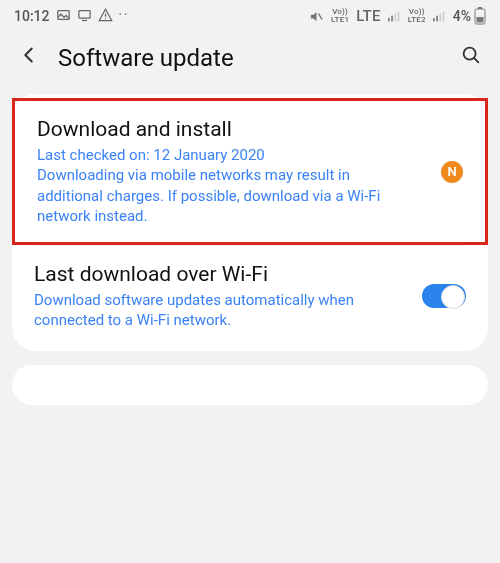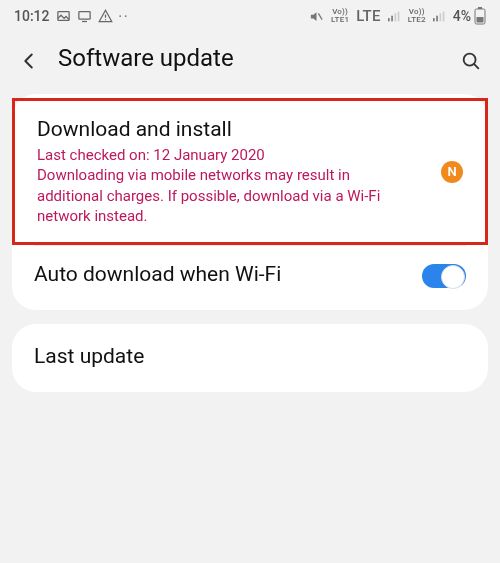--- a/index.html
+++ b/index.html
@@ -13,31 +13,31 @@
   }
   .statusbar {
     display: flex;
     align-items: center;
     height: 32px;
     padding: 0 14px;
     font-size: 14px;
     font-weight: 500;
     color: #555;
   }
-  .statusbar .left { display: flex; align-items: flex-end; gap: 6px; }
+  .statusbar .left { display: flex; align-items: flex-start; gap: 6px; }
   .statusbar .spacer { flex: 1; }
   .statusbar .right { display: flex; align-items: center; gap: 7px; font-size: 12px; color: #666; }
   .statusbar .icon { display: inline-flex; align-items: center; }
   .statusbar .tiny { font-size: 8px; line-height: 8px; letter-spacing: 0.2px; }
   .battery-wrap { display: flex; align-items: center; gap: 3px; }
   .battery-pct { font-size: 14px; color: #555; }
 
   .header {
     display: flex;
-    align-items: flex-end;
+    align-items: flex-start;
     padding: 12px 18px 16px 18px;
     gap: 18px;
   }
   .header .back { display:inline-flex; }
   .header .title {
     font-size: 24px;
     font-weight: 400;
     color: #111;
     flex: 1;
   }
@@ -56,21 +56,21 @@
     gap: 30px;
   }
   .item-main { flex: 1; min-width: 0; }
   .item-title {
     font-size: 21px;
     color: #111;
     margin-bottom: 4px;
   }
   .item-desc {
     font-size: 15px;
-    color: #be185d;
+    color: #3b82f6;
     line-height: 1.35;
   }
   .divider {
     height: 1px;
     background: #eee;
     margin: 0 22px;
   }
   .badge-n {
     width: 22px; height: 22px;
     border-radius: 50%;
@@ -195,25 +195,25 @@
     <div class="item-main">
       <div class="item-title">Download and install</div>
       <div class="item-desc" style="white-space:pre-line;">Last checked on: 12 January 2020
 Downloading via mobile networks may result in additional charges. If possible, download via a Wi-Fi network instead.</div>
     </div>
     <div class="badge-n">N</div>
   </div>
   <div class="divider"></div>
   <div class="item">
     <div class="item-main">
-      <div class="item-title">Auto download when Wi-Fi</div>
+      <div class="item-title">Last download over Wi-Fi</div>
+      <div class="item-desc">Download software updates automatically when connected to a Wi-Fi network.</div>
     </div>
     <div class="toggle"></div>
   </div>
 </div>
 
 <div class="card card2">
   <div class="item">
     <div class="item-main">
-      <div class="item-title">Last update</div>
     </div>
   </div>
 </div>
 
 </body></html>

